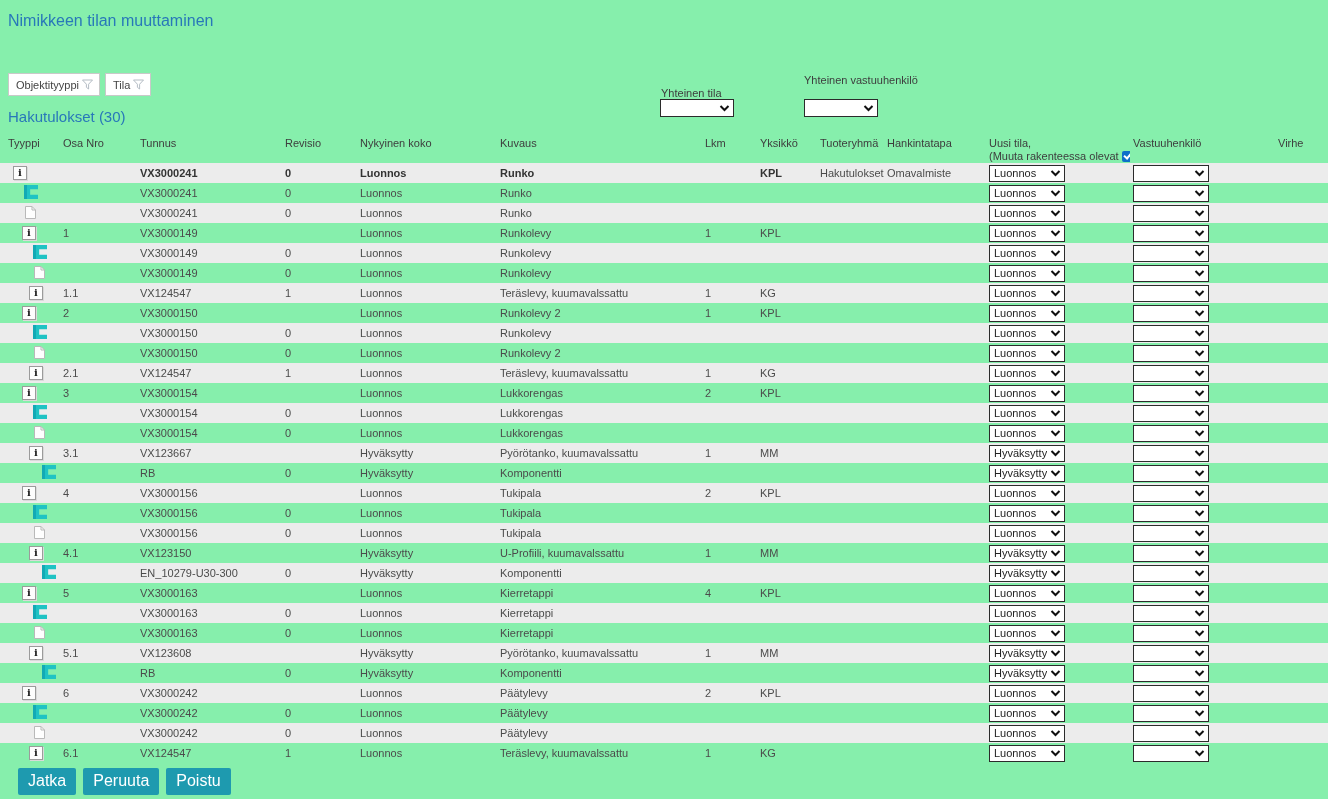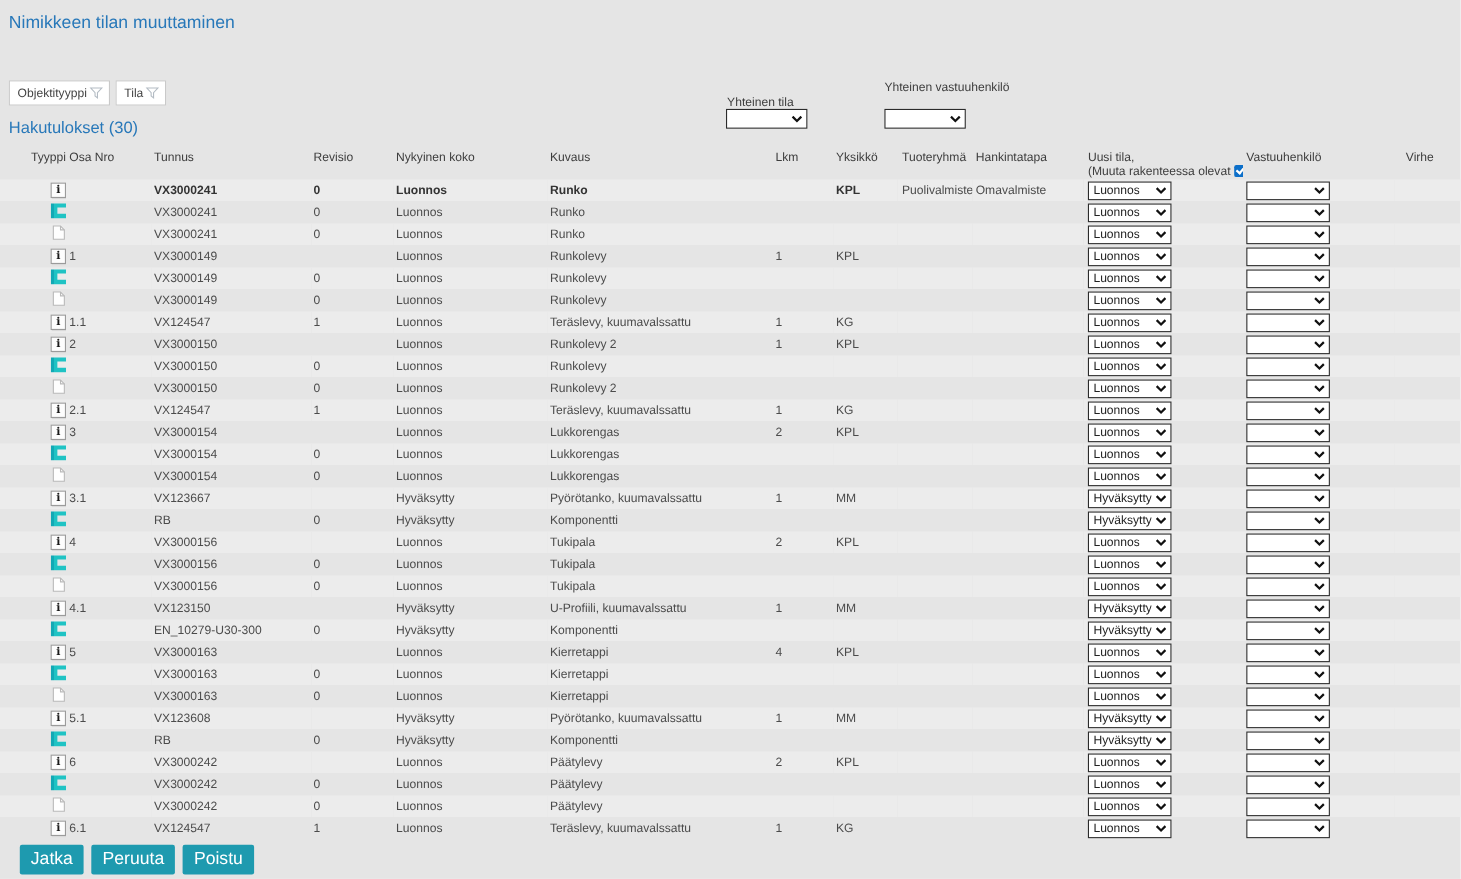--- a/index.html
+++ b/index.html
@@ -1,18 +1,18 @@
 <!DOCTYPE html>
 <html><head>
 <meta charset="utf-8">
 <style>
   * { box-sizing: border-box; }
   html, body { margin: 0; padding: 0; background: #fff; }
   body { font-family: "Liberation Sans", sans-serif; }
-  #page { position: relative; width: 1328px; height: 799px; background: #e5e5e5; overflow: hidden; }
+  #page { position: relative; width: 1328px; height: 799px; background: #86efac; overflow: hidden; }
 
   
   .page-title { position: absolute; left: 8px; top: 12px; margin: 0; font-size: 16px; font-weight: 400; color: #2878b9; }
   .cb-group { position: absolute; left: 13px; top: 40px; }
   .cb-row { display: flex; align-items: center; height: 17px; cursor: default; }
   .cb { display: inline-block; width: 13px; height: 13px; background: #0c6fc9; border-radius: 2px; position: relative; flex: 0 0 auto; }
   .cb::after { content: ""; position: absolute; left: 4px; top: 1px; width: 4px; height: 7px; border: solid #fff; border-width: 0 2px 2px 0; transform: rotate(40deg); }
   .cb-small { width: 11px; height: 11px; vertical-align: -2px; }
   .cb-small::after { left: 3px; top: 1px; width: 3px; height: 5px; }
   .cb-label { margin-left: 6px; font-size: 12px; font-weight: 700; color: #0d62c1; white-space: nowrap; }
@@ -37,21 +37,21 @@
   
   .tbl-wrap { position: absolute; left: 0; top: 134px; width: 1328px; }
   table { border-collapse: collapse; table-layout: fixed; width: 1328px; }
   th, td { overflow: hidden; white-space: nowrap; text-align: left; padding: 0; vertical-align: middle; }
   thead th { vertical-align: top; height: 29px; font-weight: 400; font-size: 11px; color: #3d3d3d; padding-top: 3px; }
   thead .sub { font-size: 11px; color: #3d3d3d; margin-top: 1px; }
   tbody td { height: 20px; font-size: 11px; color: #4b4b4b; }
   tbody tr:nth-child(odd) { background: #ececec; }
   .row-bold .b { font-weight: 700; color: #333; }
 
-  .p-tyyppi  { padding-left: 8px; text-align: right; }
+  .p-tyyppi  { padding-left: 8px; }
   .p-osa     { padding-left: 3px; }
   .p-tunnus  { padding-left: 2px; }
   .p-rev     { padding-left: 2px; }
   .p-tila    { padding-left: 2px; }
   .p-kuvaus  { padding-left: 2px; }
   .p-lkm     { padding-left: 5px; }
   .p-yks     { padding-left: 2px; }
   .p-tuote   { padding-left: 4px; }
   .p-hank    { padding-left: 3px; }
   .p-uusi    { padding-left: 4px; }
@@ -162,21 +162,21 @@
 
       </span>
     </td>
     <td class="p-osa"></td>
     <td class="p-tunnus b">VX3000241</td>
     <td class="p-rev b">0</td>
     <td class="p-tila b">Luonnos</td>
     <td class="p-kuvaus b">Runko</td>
     <td class="p-lkm"></td>
     <td class="p-yks b">KPL</td>
-    <td class="p-tuote">Puolivalmiste</td>
+    <td class="p-tuote">Hakutulokset</td>
     <td class="p-hank">Omavalmiste</td>
     <td class="p-uusi">
       <span class="sel">
         <span class="sel-v">Luonnos</span>
         <span class="chev">
                   <svg width="11" height="7" viewBox="0 0 11 7">
                     <path d="M1.5 1 L5.5 5 L9.5 1" stroke="#111" stroke-width="2" fill="none"></path>
                   </svg>
                 </span>
       </span>

